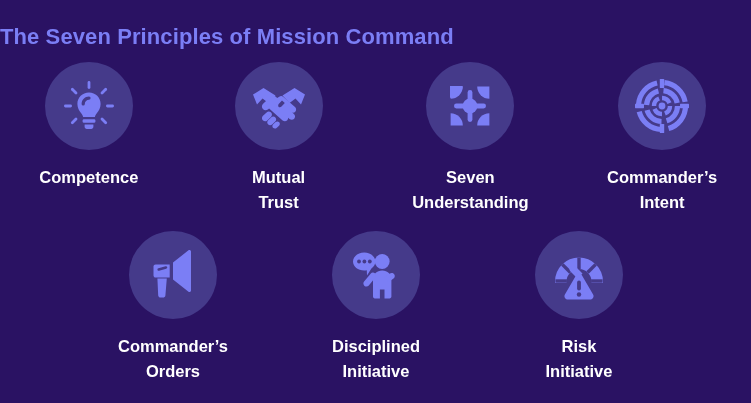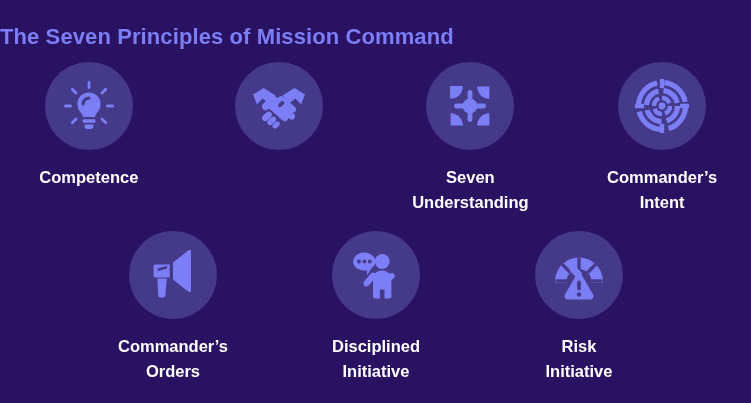--- a/index.html
+++ b/index.html
@@ -109,20 +109,22 @@
             <path d="M3 17.5 13.5 11l12 7.5-7 7.5-6-4.5-5.5 6z"></path>
             <path d="M55 17.5 44.5 11l-12 7.5 7 7.5 6-4.5 5.5 6z"></path>
             <path d="M25.2 19.2c-1.4-0.9-3.1-0.7-4.3 0.4l-7.8 7.2c-1.5 1.4-1.6 3.8-0.2 5.3 1.3 1.4 3.5 1.6 5 0.4l1.2-0.9 13.5 11.9c1.4 1.2 3.5 1.1 4.7-0.3 0.6-0.7 0.9-1.6 0.8-2.4l1.4 1.2c1.4 1.2 3.5 1.1 4.7-0.3 1.2-1.4 1.1-3.5-0.3-4.7l-1.6-1.4c1 0.3 2.2 0 3-0.8 1.2-1.4 1.1-3.5-0.3-4.7L33.4 19.9c-1.2-1-2.9-1.1-4.2-0.2l-2 1.3z"></path>
             <path d="M16.6 35.4 13 38.7c-1.3 1.2-1.4 3.2-0.2 4.5 1.2 1.3 3.2 1.4 4.5 0.2l3.6-3.3c1.3-1.2 1.4-3.2 0.2-4.5-1.2-1.3-3.2-1.4-4.5-0.2z"></path>
             <path d="M21.3 40.3 18.2 43.2c-1.2 1.1-1.3 2.9-0.2 4.1 1.1 1.2 2.9 1.3 4.1 0.2l3.1-2.9c1.2-1.1 1.3-2.9 0.2-4.1-1.1-1.2-2.9-1.3-4.1-0.2z"></path>
             <path d="M25.6 45 23.2 47.2c-1 1-1.1 2.6-0.2 3.6 1 1 2.6 1.1 3.6 0.2l2.4-2.2c1-1 1.1-2.6 0.2-3.6-1-1-2.6-1.1-3.6-0.2z"></path>
             <path d="M28.9 30.2c-0.9-0.8-1-2.2-0.2-3.1l3.3-3.6 2.8 2.5-3.3 3.6c-0.8 0.9-2.2 1-3.1 0.2z" fill="#453a8a"></path>
           </g>
         </svg>
       </div>
+      <div class="label">Mutual
+Trust</div>
     </div>
 
     <div class="principle" style="width:190px; margin-left:14px;">
       <div class="icon-circle">
         <svg width="56" height="56" viewBox="0 0 56 56">
           <g fill="#7b7ef5">
             <rect x="25.6" y="12" width="4.8" height="32" rx="2.4"></rect>
             <rect x="12" y="25.6" width="32" height="4.8" rx="2.4"></rect>
             <path d="M8 8h12.6c0 6.5-5.3 11.8-11.8 11.8H8z" transform="rotate(0 8 8)"></path>
             <path d="M20.8 8.6A12.2 12.2 0 0 1 8.6 20.8V8.6z"></path>

